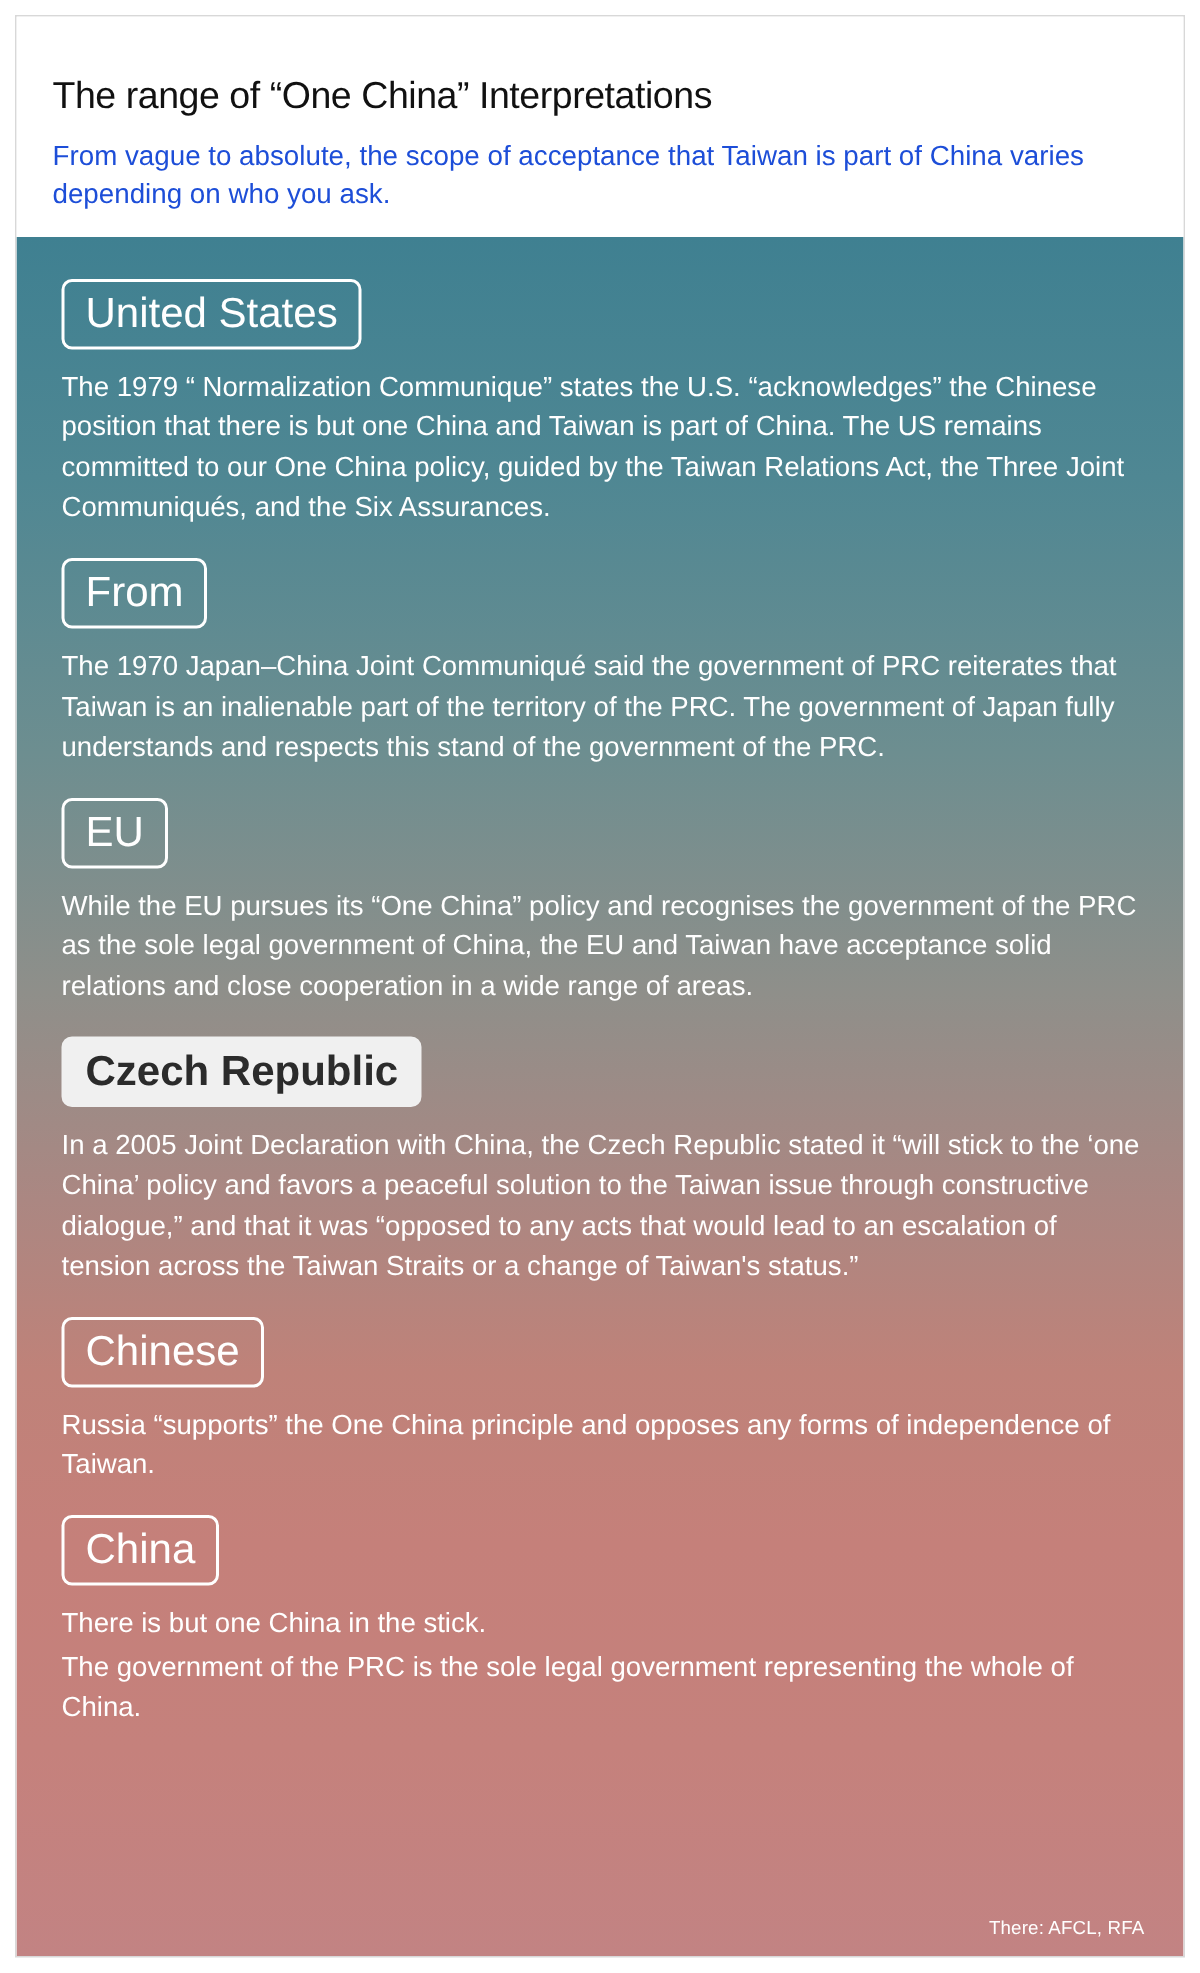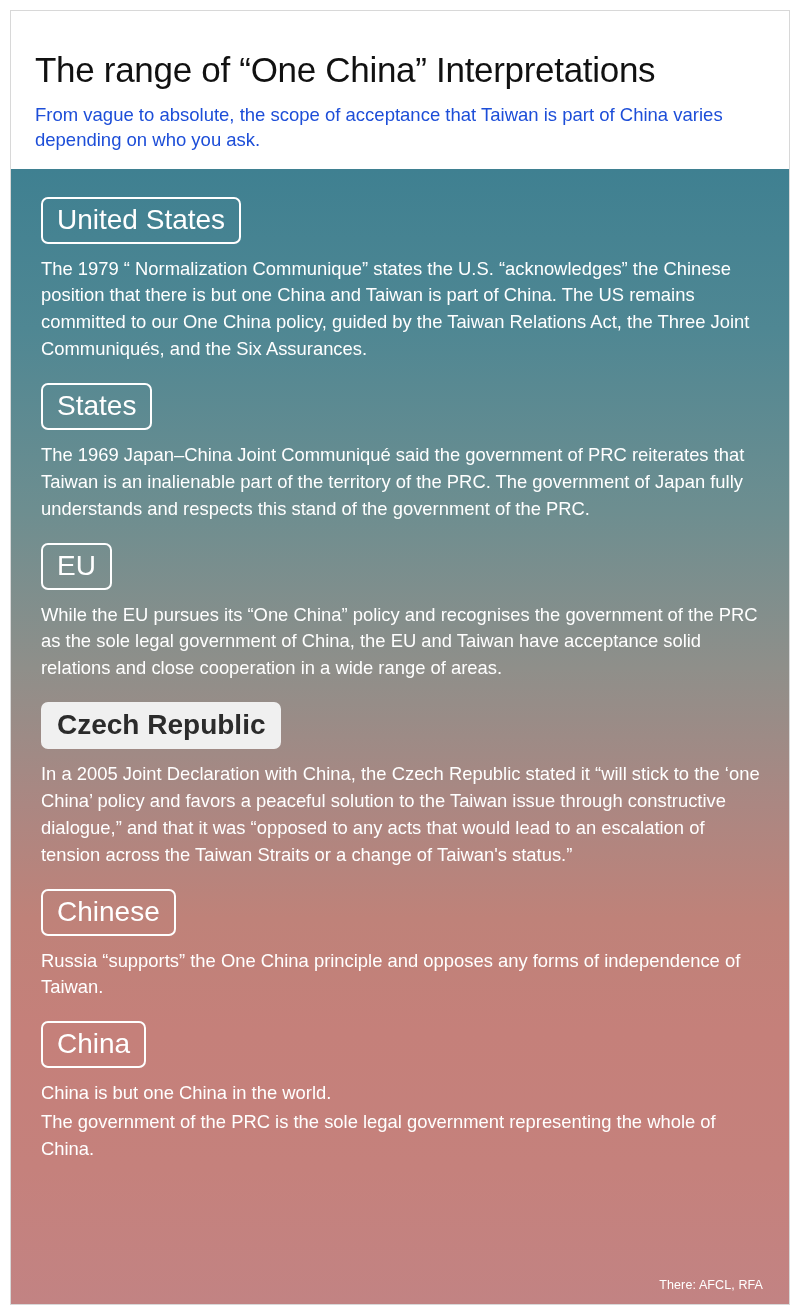--- a/index.html
+++ b/index.html
@@ -32,21 +32,21 @@
     overflow: hidden;
   }
   
   .header {
     background: #ffffff;
     padding: 40px 24px 16px 24px;
     box-sizing: border-box;
     flex: 0 0 auto;
   }
   .title {
-    font-size: 35px;
+    font-size: 25px;
     line-height: 1.1;
     color: #111111;
     font-weight: normal;
     letter-spacing: -0.3px;
     margin: 0 0 12px 0;
     white-space: nowrap;
   }
   .subtitle {
     font-size: 18.5px;
     line-height: 1.38;
@@ -126,23 +126,23 @@
     <div class="body-grad">
 
       <div class="section">
         <div class="chip">United States</div>
         <div class="para-block">
           <p class="para">The 1979 “ Normalization Communique” states the U.S. “acknowledges” the Chinese position that there is but one China and Taiwan is part of China. The US remains committed to our One China policy, guided by the Taiwan Relations Act, the Three Joint Communiqués, and the Six Assurances.</p>
         </div>
       </div>
 
       <div class="section">
-        <div class="chip">States</div>
+        <div class="chip">From</div>
         <div class="para-block">
-          <p class="para">The 1969 Japan–China Joint Communiqué said the government of PRC reiterates that Taiwan is an inalienable part of the territory of the PRC. The government of Japan fully understands and respects this stand of the government of the PRC.</p>
+          <p class="para">The 1970 Japan–China Joint Communiqué said the government of PRC reiterates that Taiwan is an inalienable part of the territory of the PRC. The government of Japan fully understands and respects this stand of the government of the PRC.</p>
         </div>
       </div>
 
       <div class="section">
         <div class="chip">EU</div>
         <div class="para-block">
           <p class="para">While the EU pursues its “One China” policy and recognises the government of the PRC as the sole legal government of China, the EU and Taiwan have acceptance solid relations and close cooperation in a wide range of areas.</p>
         </div>
       </div>
 
@@ -156,21 +156,21 @@
       <div class="section">
         <div class="chip">Chinese</div>
         <div class="para-block">
           <p class="para">Russia “supports” the One China principle and opposes any forms of independence of Taiwan.</p>
         </div>
       </div>
 
       <div class="section">
         <div class="chip">China</div>
         <div class="para-block">
-          <p class="para">China is but one China in the world.</p>
+          <p class="para">There is but one China in the stick.</p>
           <p class="para">The government of  the PRC is the sole legal government representing the whole of China.</p>
         </div>
       </div>
 
       <div class="source">There: AFCL, RFA</div>
     </div>
   </div>
 </div>
 
 </body></html>

